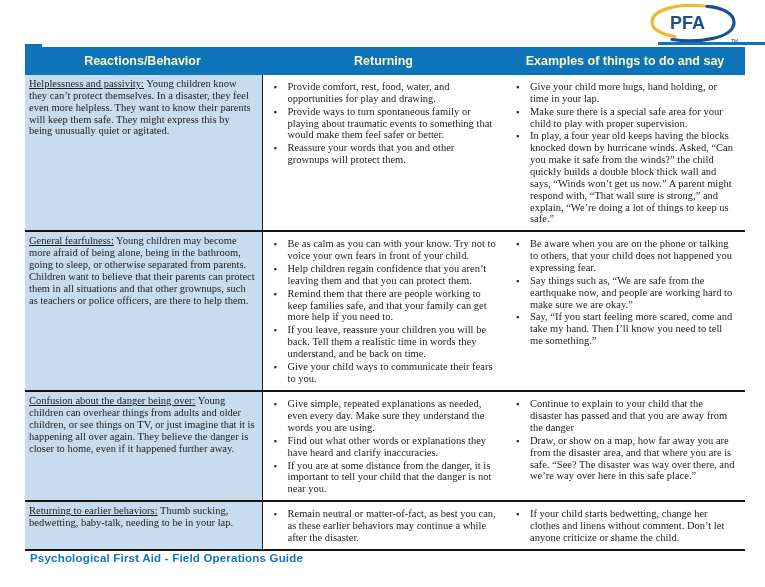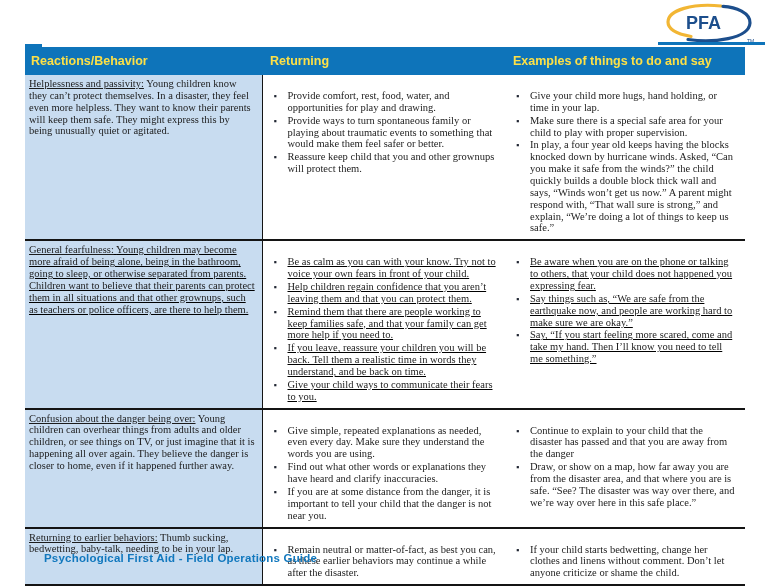--- a/index.html
+++ b/index.html
@@ -10,59 +10,59 @@
   }
   .title-row {
     position:absolute; left:25px; top:44px;
     display:flex; align-items:center; 
   }
   .title-square { width:17px; height:17px; background:var(--header_blue); }
   .page-title {
     font-family:"Liberation Sans", sans-serif; font-weight:bold;
     font-size:13.5px; color:#101010; white-space:nowrap;
   }
-  .logo { position:absolute; right:8px; top:1px; }
+  .logo { position:absolute; right:24px; top:1px; }
   .logo-rule {
     position:absolute; left:658px; right:0; top:42px; height:3px;
     background:var(--header_blue);
   }
   table.tips-table {
     position:absolute; left:25px; top:47px; width:720px;
     border-collapse:collapse; table-layout:fixed;
   }
   thead th {
-    background:var(--header_blue); color:#fde047;
+    background:var(--header_blue); color:#fef9c3;
     font-family:"Liberation Sans", sans-serif; font-weight:bold;
-    font-size:12.5px; text-align:left; height:28px;
+    font-size:12.5px; text-align:center; height:28px;
     padding:4px 8px 4px 8px; vertical-align:middle;
   }
   thead th:first-child { padding-left:6px; }
   tbody td {
     vertical-align:top; border-bottom:2px solid var(--line_black);
     font-size:10.5px; line-height:1.13; color:#1c1c1c;
-    padding:15px 8px 4px 8px;
+    padding:6px 8px 4px 8px;
   }
   td.reaction-cell {
     background:var(--light_blue);
     border-right:1.5px solid var(--line_black);
     padding:3px 6px 17px 4px;
   }
   .lead { text-decoration:underline; }
   tbody tr:nth-child(1){ height:142px; }
-  tbody tr:nth-child(2){ height:160px;text-decoration:underline; }
+  tbody tr:nth-child(2){ height:160px; }
   tbody tr:nth-child(3){ height:75px; }
   tbody tr:nth-child(4){ height:41px;margin-left:6px;  }
   ul.bullet-list { list-style:none; margin:0; padding:0; }
   li.bullet-item { position:relative; padding-left:17px; margin-bottom:1px; }
   li.bullet-item::before {
     content:"▪"; position:absolute; left:3px; top:0;
     font-size:9px; line-height:12px; color:#1e2430;
   }
   .footer {
-    position:absolute; left:44px; top:552px;
+    position:absolute; left:30px; top:552px;
     font-family:"Liberation Sans", sans-serif; font-weight:bold;
     font-size:11.5px; color:var(--footer_blue); letter-spacing:0.2px;
     white-space:nowrap;
   }
 </style>
 </head>
 <body>
 
 <div class="logo">
   <svg width="96" height="44" viewBox="0 0 96 44">
@@ -92,21 +92,21 @@
       <th>Examples of things to do and say</th>
     </tr>
   </thead>
   <tbody id="table-body">
       <tr>
         <td class="reaction-cell"><span class="lead">Helplessness and passivity:</span> <span>Young children know they can’t protect themselves. In a disaster, they feel even more helpless. They want to know their parents will keep them safe. They might express this by being unusually quiet or agitated.</span></td>
         <td class="bullets-cell">
           <ul class="bullet-list">
             <li class="bullet-item">Provide comfort, rest, food, water, and opportunities for play and drawing.</li>
             <li class="bullet-item">Provide ways to turn spontaneous family or playing about traumatic events to something that would make them feel safer or better.</li>
-            <li class="bullet-item">Reassure keep child that you and other grownups will protect them.</li>
+            <li class="bullet-item">Reassure your words that you and other grownups will protect them.</li>
           </ul>
         </td>
         <td class="bullets-cell">
           <ul class="bullet-list">
             <li class="bullet-item">Give your child more hugs, hand holding, or time in your lap.</li>
             <li class="bullet-item">Make sure there is a special safe area for your child to play with proper supervision.</li>
             <li class="bullet-item">In play, a four year old keeps having the blocks knocked down by hurricane winds. Asked, “Can you make it safe from the winds?” the child quickly builds a double block thick wall and says, “Winds won’t get us now.” A parent might respond with, “That wall sure is strong,” and explain, “We’re doing a lot of things to keep us safe.”</li>
           </ul>
         </td>
       </tr>

